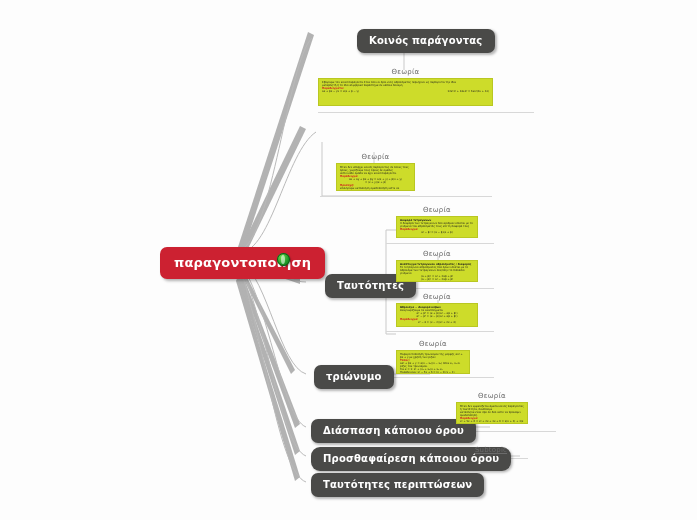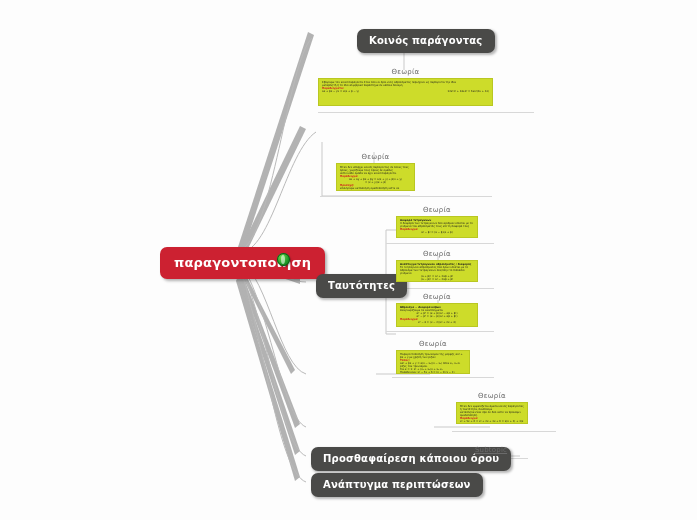--- a/index.html
+++ b/index.html
@@ -163,21 +163,21 @@
       <div>Όταν δεν υπάρχει κοινός παράγοντας σε όλους τους όρους, χωρίζουμε τους όρους σε ομάδες</div>
       <div>ώστε κάθε ομάδα να έχει κοινό παράγοντα.</div>
       <div class="hl">Παράδειγμα:</div>
       <div class="ctr">αx + αy + βx + βy = α(x + y) + β(x + y)</div>
       <div class="ctr">= (x + y)(α + β)</div>
       <div class="hl">Προσοχή:</div>
       <div>επιλέγουμε κατάλληλη ομαδοποίηση ώστε να προκύψει κοινός παράγοντας.</div>
     </div>
   </div>
 
-  <div class="node topic" style="left:316px;top:274px;">Ταυτότητες</div>
+  <div class="node topic" style="left:325px;top:274px;">Ταυτότητες</div>
 
   <div class="notewrap" style="left:396px;top:206px;width:82px;">
     <div class="notelabel">Θεωρία</div>
     <div class="notebox" style="height:22px;">
       <div class="bold">Διαφορά τετραγώνων</div>
       <div>Η διαφορά των τετραγώνων δύο αριθμών ισούται με το γινόμενο του αθροίσματός τους επί τη διαφορά τους</div>
       <div class="hl">Παράδειγμα:</div>
       <div class="ctr">α² − β² = (α − β)(α + β)</div>
     </div>
   </div>
@@ -199,42 +199,44 @@
     <div class="notebox" style="height:24px;">
       <div class="bold">Άθροισμα − Διαφορά κύβων</div>
       <div>Αναγνωρίζουμε τα αναπτύγματα</div>
       <div class="ctr">α³ + β³ = (α + β)(α² − αβ + β²)</div>
       <div class="ctr">α³ − β³ = (α − β)(α² + αβ + β²)</div>
       <div class="hl">Παράδειγμα:</div>
       <div class="ctr">x³ − 8 = (x − 2)(x² + 2x + 4)</div>
     </div>
   </div>
 
+  <div class="node topic" style="left:314px;top:365px;">τριώνυμο</div>
 
   <div class="notewrap" style="left:396px;top:340px;width:74px;">
     <div class="notelabel">Θεωρία</div>
     <div class="notebox" style="height:24px;">
       <div>Παραγοντοποίηση τριωνύμου της μορφής αx² + βx + γ με χρήση των ριζών</div>
       <div class="hl">Τύπος:</div>
       <div>αx² + βx + γ = α(x − x₁)(x − x₂) όπου x₁, x₂ οι ρίζες του τριωνύμου.</div>
       <div>Για α = 1: x² + (x₁ + x₂)x + x₁·x₂</div>
       <div>Παράδειγμα: x² − 5x + 6 = (x − 2)(x − 3)</div>
     </div>
   </div>
 
+  <div class="node topic" style="left:311px;top:419px;">Διάσπαση κάποιου όρου</div>
 
   <div class="notewrap" style="left:456px;top:392px;width:72px;">
     <div class="notelabel">Θεωρία</div>
     <div class="notebox" style="height:22px;">
       <div>Όταν δεν εμφανίζεται άμεσα κοινός παράγοντας ή ταυτότητα, διασπούμε</div>
       <div>κατάλληλα έναν όρο σε δύο ώστε να προκύψει ομαδοποίηση.</div>
       <div class="hl">Παράδειγμα:</div>
       <div>x² + 5x + 6 = x² + 2x + 3x + 6 = x(x + 2) + 3(x + 2)</div>
 
     </div>
   </div>
 
-  <div class="node topic" style="left:311px;top:447px;">Προσθαφαίρεση κάποιου όρου</div>
+  <div class="node topic" style="left:311px;top:447px;border-radius:9px;">Προσθαφαίρεση κάποιου όρου</div>
   <div class="notelabel" style="position:absolute;left:455px;top:446px;width:72px;text-decoration:underline;">Subtopic</div>
 
-  <div class="node topic" style="left:311px;top:473px;">Ανάπτυγμα περιπτώσεων</div>
+  <div class="node topic" style="left:311px;top:473px;">Ταυτότητες περιπτώσεων</div>
 
 </div>
 
 </body></html>

